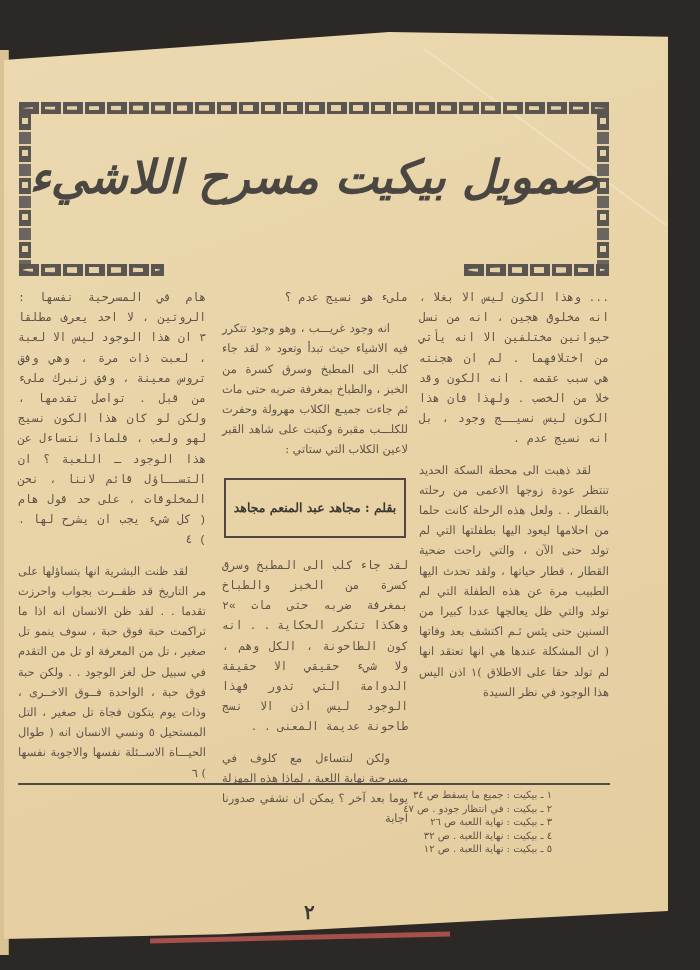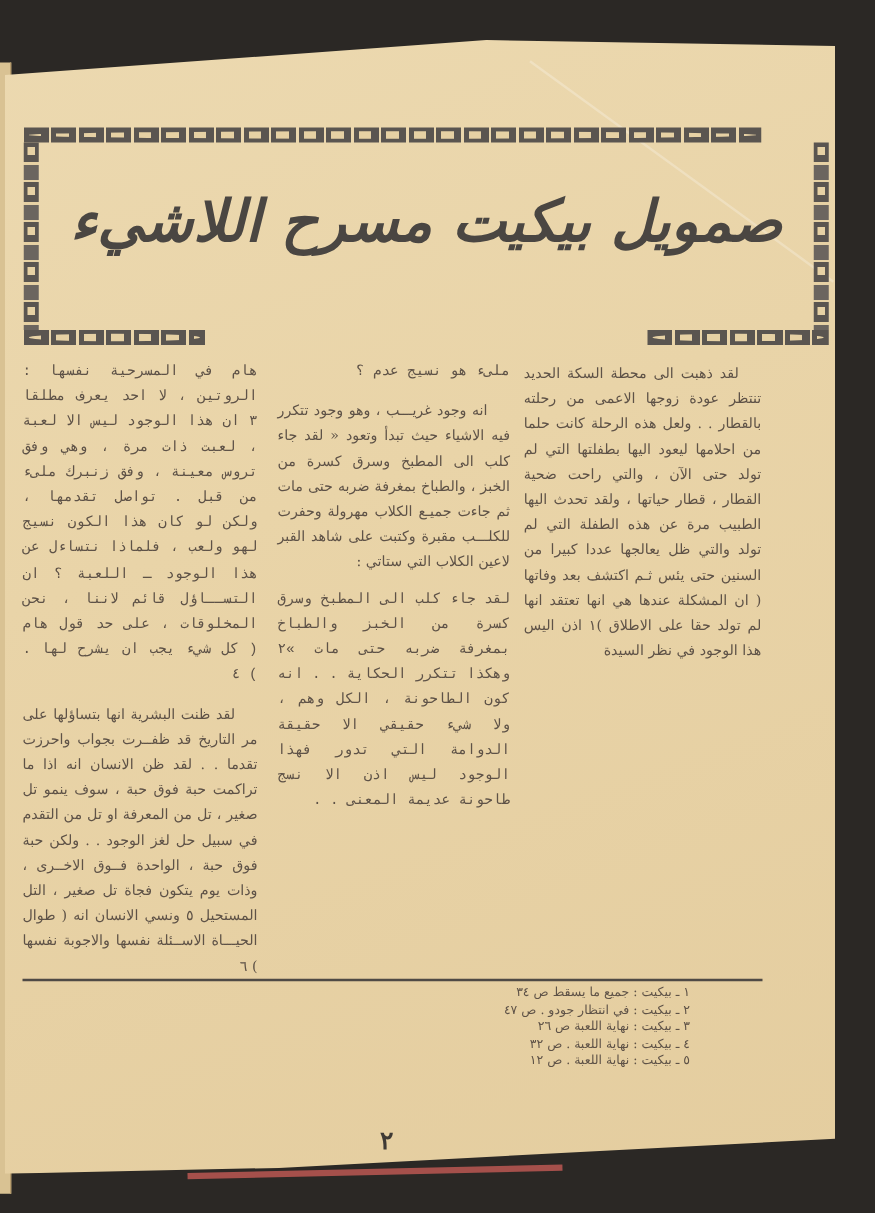--- a/index.html
+++ b/index.html
@@ -22,21 +22,21 @@
     }
     .bottom-strip {
       position: absolute; left: 150px; top: 935px; width: 300px; height: 5px;
       background: #c45a55; transform: rotate(-1.3deg); opacity: .8;
     }
     .fold {
       position: absolute; left: 420px; top: 30px; width: 300px; height: 2px;
       background: rgba(255,255,255,.25); transform: rotate(36deg); transform-origin: left;
     }
     
-    .frame { position: absolute; left: 15px; top: 84px; width: 644px; height: 176px; }
+    .frame { position: absolute; left: 15px; top: 84px; width: 590px; height: 176px; }
     .orn-h {
       position: absolute; height: 12px;
       background:
         repeating-linear-gradient(90deg, #5a5550 0 20px, transparent 20px 22px, #5a5550 22px 42px, transparent 42px 44px);
     }
     .orn-h::after {
       content: ""; position: absolute; inset: 3px 4px;
       background: repeating-linear-gradient(90deg, #e6d1a4 0 10px, transparent 10px 22px);
       border-radius: 50%;
     }
@@ -98,27 +98,32 @@
   <div class="frame">
     <div class="orn-h" style="left:0; top:0; width:590px;"></div>
     <div class="orn-v" style="left:0; top:12px; height:150px;"></div>
     <div class="orn-v" style="right:0; top:12px; height:150px;"></div>
     <div class="orn-h" style="left:0; top:162px; width:145px;"></div>
     <div class="orn-h" style="right:0; top:162px; width:145px;"></div>
     <div class="title">صمويل بيكيت مسرح اللاشيء</div>
   </div>
 
   <div class="col col-right">
+    <p class="noindent">... وهذا الكون ليس الا بغلا ، انه مخلوق هجين ، انه من نسل حيوانين مختلفين الا انه يأتي من اختلافهما . لم ان هجنته هي سبب عقمه . انه الكون وقد خلا من الخصب . ولهذا فان هذا الكون ليس نسيــج وجود ، بل انه نسيج عدم .</p>
     <p>لقد ذهبت الى محطة السكة الحديد تنتظر عودة زوجها الاعمى من رحلته بالقطار . . ولعل هذه الرحلة كانت حلما من احلامها ليعود اليها بطفلتها التي لم تولد حتى الآن ، والتي راحت ضحية القطار ، قطار حياتها ، ولقد تحدث اليها الطبيب مرة عن هذه الطفلة التي لم تولد والتي ظل يعالجها عددا كبيرا من السنين حتى يئس ثـم اكتشف بعد وفاتها ( ان المشكلة عندها هي انها تعتقد انها لم تولد حقا على الاطلاق )١ اذن اليس هذا الوجود في نظر السيدة</p>
   </div>
 
   <div class="col col-mid">
     <p class="noindent">ملىء هو نسيج عدم ؟</p>
     <p>انه وجود غريـــب ، وهو وجود تتكرر فيه الاشياء حيث تبدأ وتعود « لقد جاء كلب الى المطبخ وسرق كسرة من الخبز ، والطباخ بمغرفة ضربه حتى مات ثم جاءت جميـع الكلاب مهرولة وحفرت للكلـــب مقبرة وكتبت على شاهد القبر لاعين الكلاب التي ستاتي :</p>
+    <div class="byline-box">
+      <span>بقلم : مجاهد عبد المنعم مجاهد</span>
+    </div>
     <p class="noindent">لقد جاء كلب الى المطبخ وسرق كسرة من الخبز والطباخ بمغرفة ضربه حتى مات »٢ وهكذا تتكرر الحكاية . . انه كون الطاحونة ، الكل وهم ، ولا شيء حقيقي الا حقيقة الدوامة التي تدور فهذا الوجود ليس اذن الا نسج طاحونة عديمة المعنى . .</p>
+    <p>ولكن لنتساءل مع كلوف في مسرحية نهاية اللعبة ، لماذا هذه المهزلة يوما بعد آخر ؟ يمكن ان تشفي صدورنا اجابة</p>
   </div>
 
   <div class="col col-left">
     <p class="noindent">هام في المسرحية نفسها : الروتين ، لا احد يعرف مطلقا ٣ ان هذا الوجود ليس الا لعبة ، لعبت ذات مرة ، وهي وفق تروس معينة ، وفق زنبرك ملىء من قبل . تواصل تقدمها ، ولكن لو كان هذا الكون نسيج لهو ولعب ، فلماذا نتساءل عن هذا الوجود ـ اللعبة ؟ ان التســاؤل قائم لاننا ، نحن المخلوقات ، على حد قول هام ( كل شيء يجب ان يشرح لها . ) ٤</p>
     <p>لقد ظنت البشرية انها بتساؤلها على مر التاريخ قد ظفــرت بجواب واحرزت تقدما . . لقد ظن الانسان انه اذا ما تراكمت حبة فوق حبة ، سوف ينمو تل صغير ، تل من المعرفة او تل من التقدم في سبيل حل لغز الوجود . . ولكن حبة فوق حبة ، الواحدة فــوق الاخــرى ، وذات يوم يتكون فجاة تل صغير ، التل المستحيل ٥ ونسي الانسان انه ( طوال الحيـــاة الاســئلة نفسها والاجوبة نفسها ) ٦</p>
   </div>
 
   <div class="rule"></div>
 
   <div class="footnotes">

